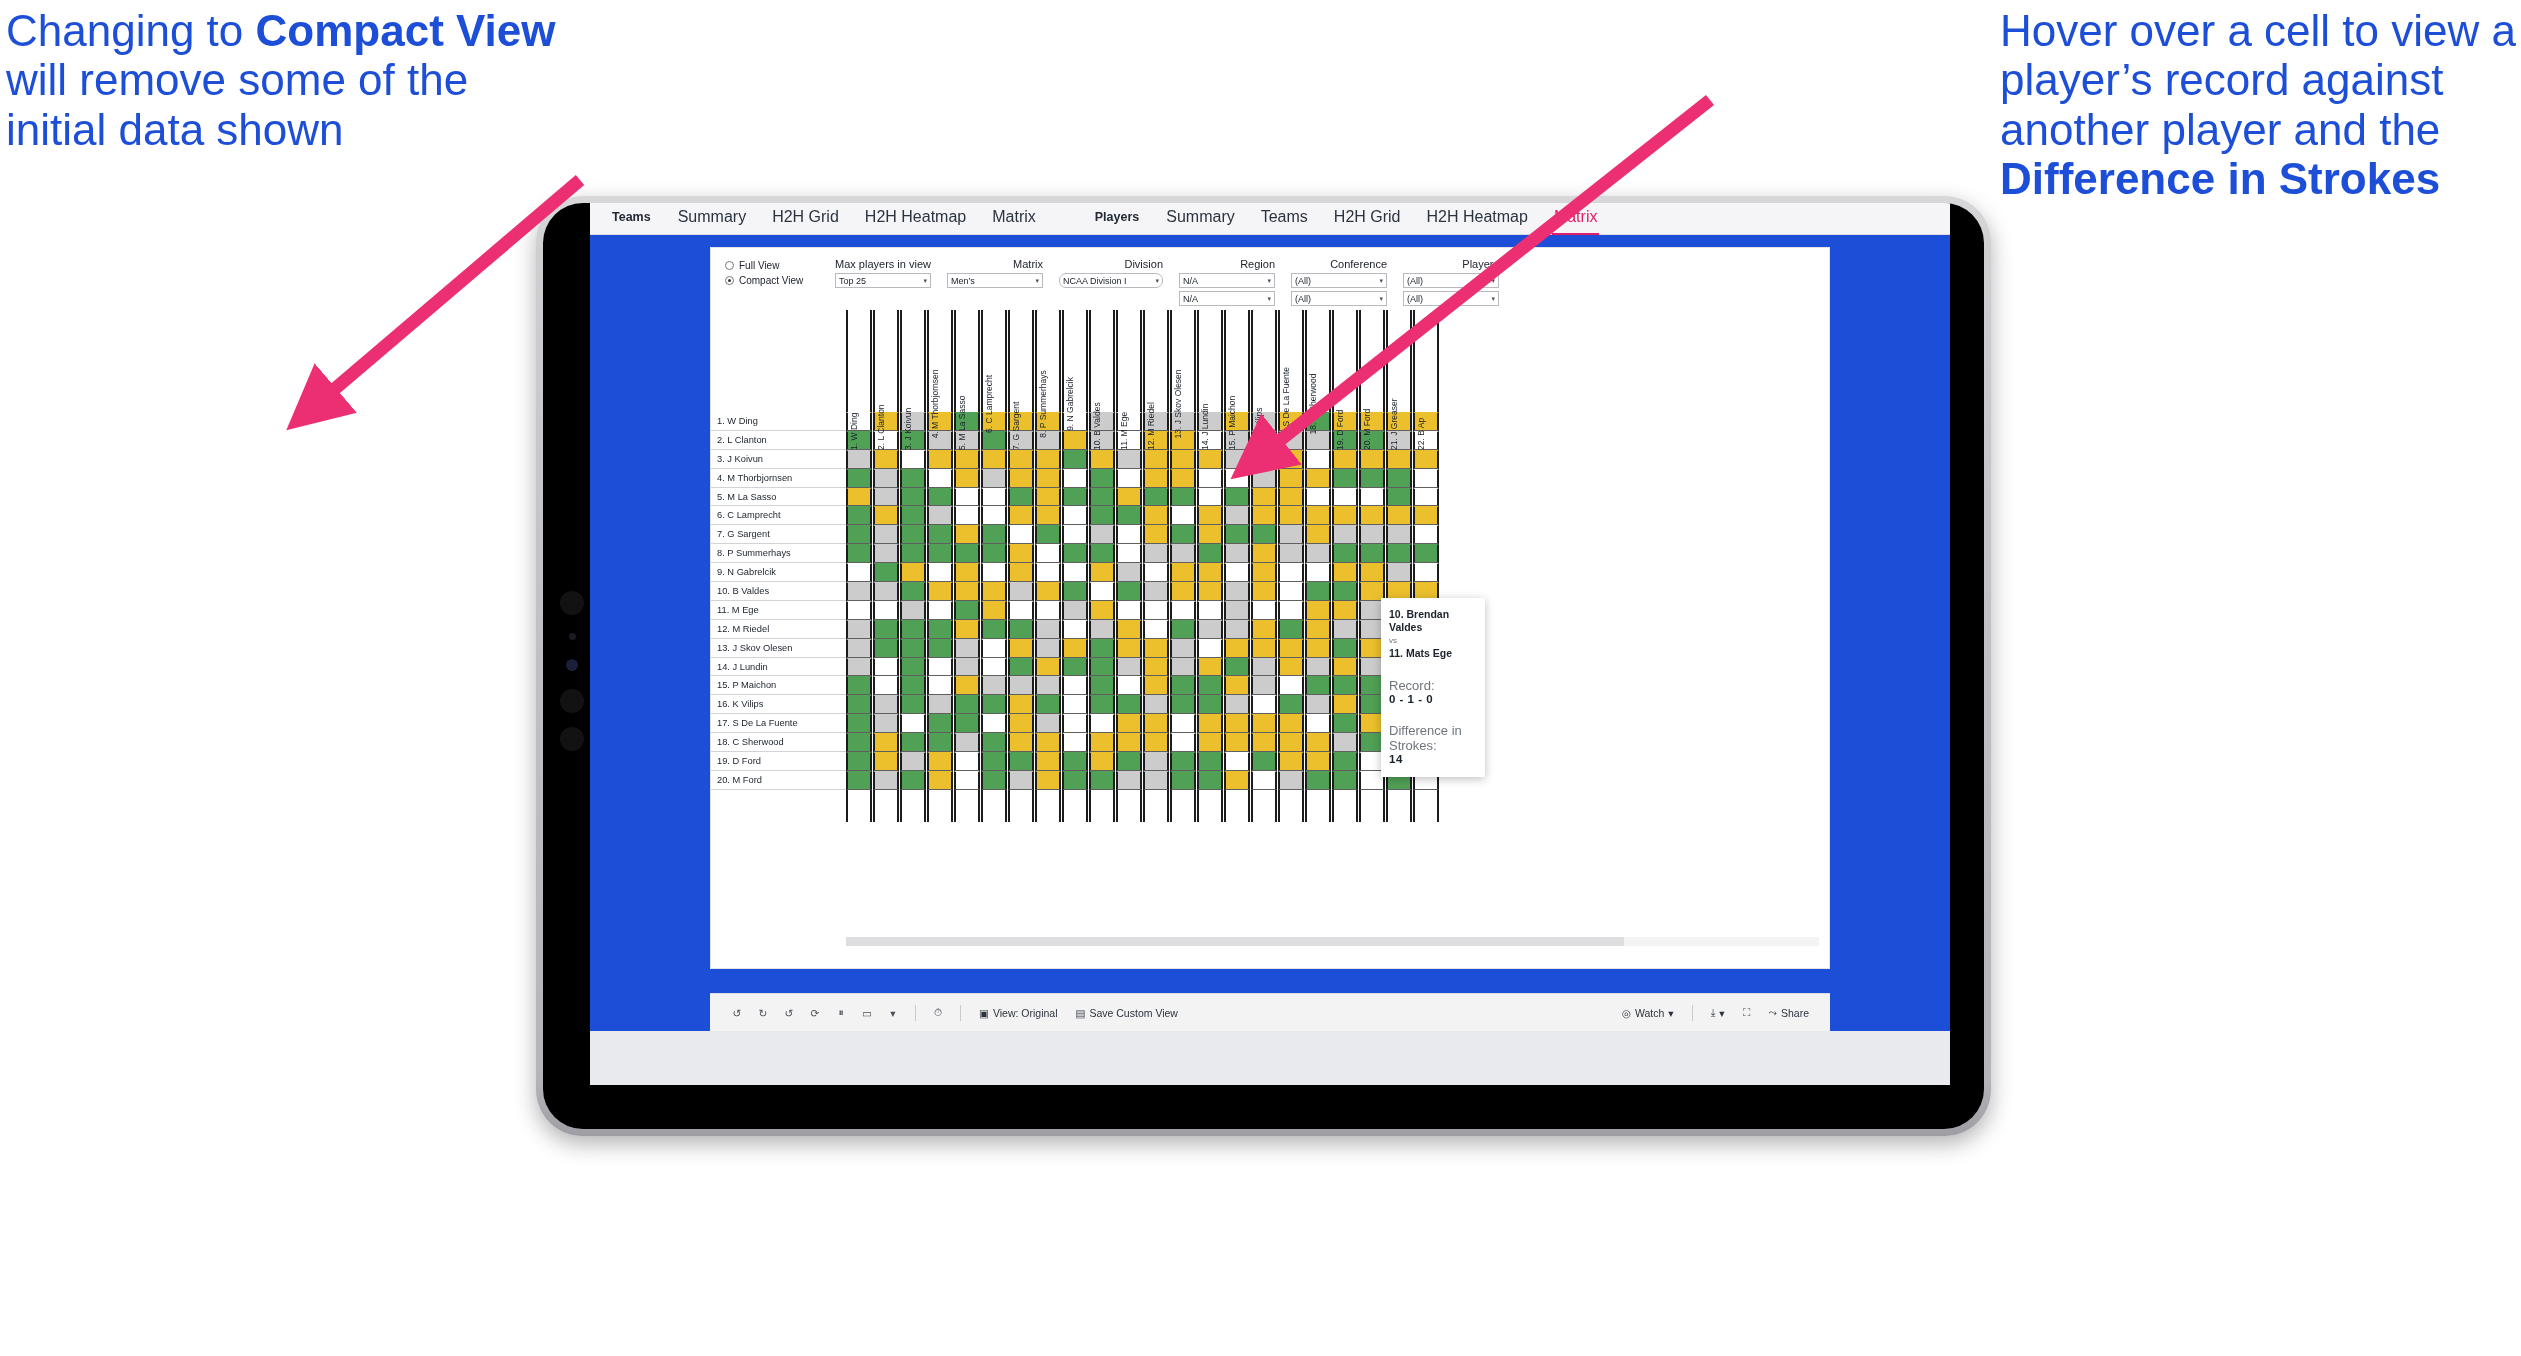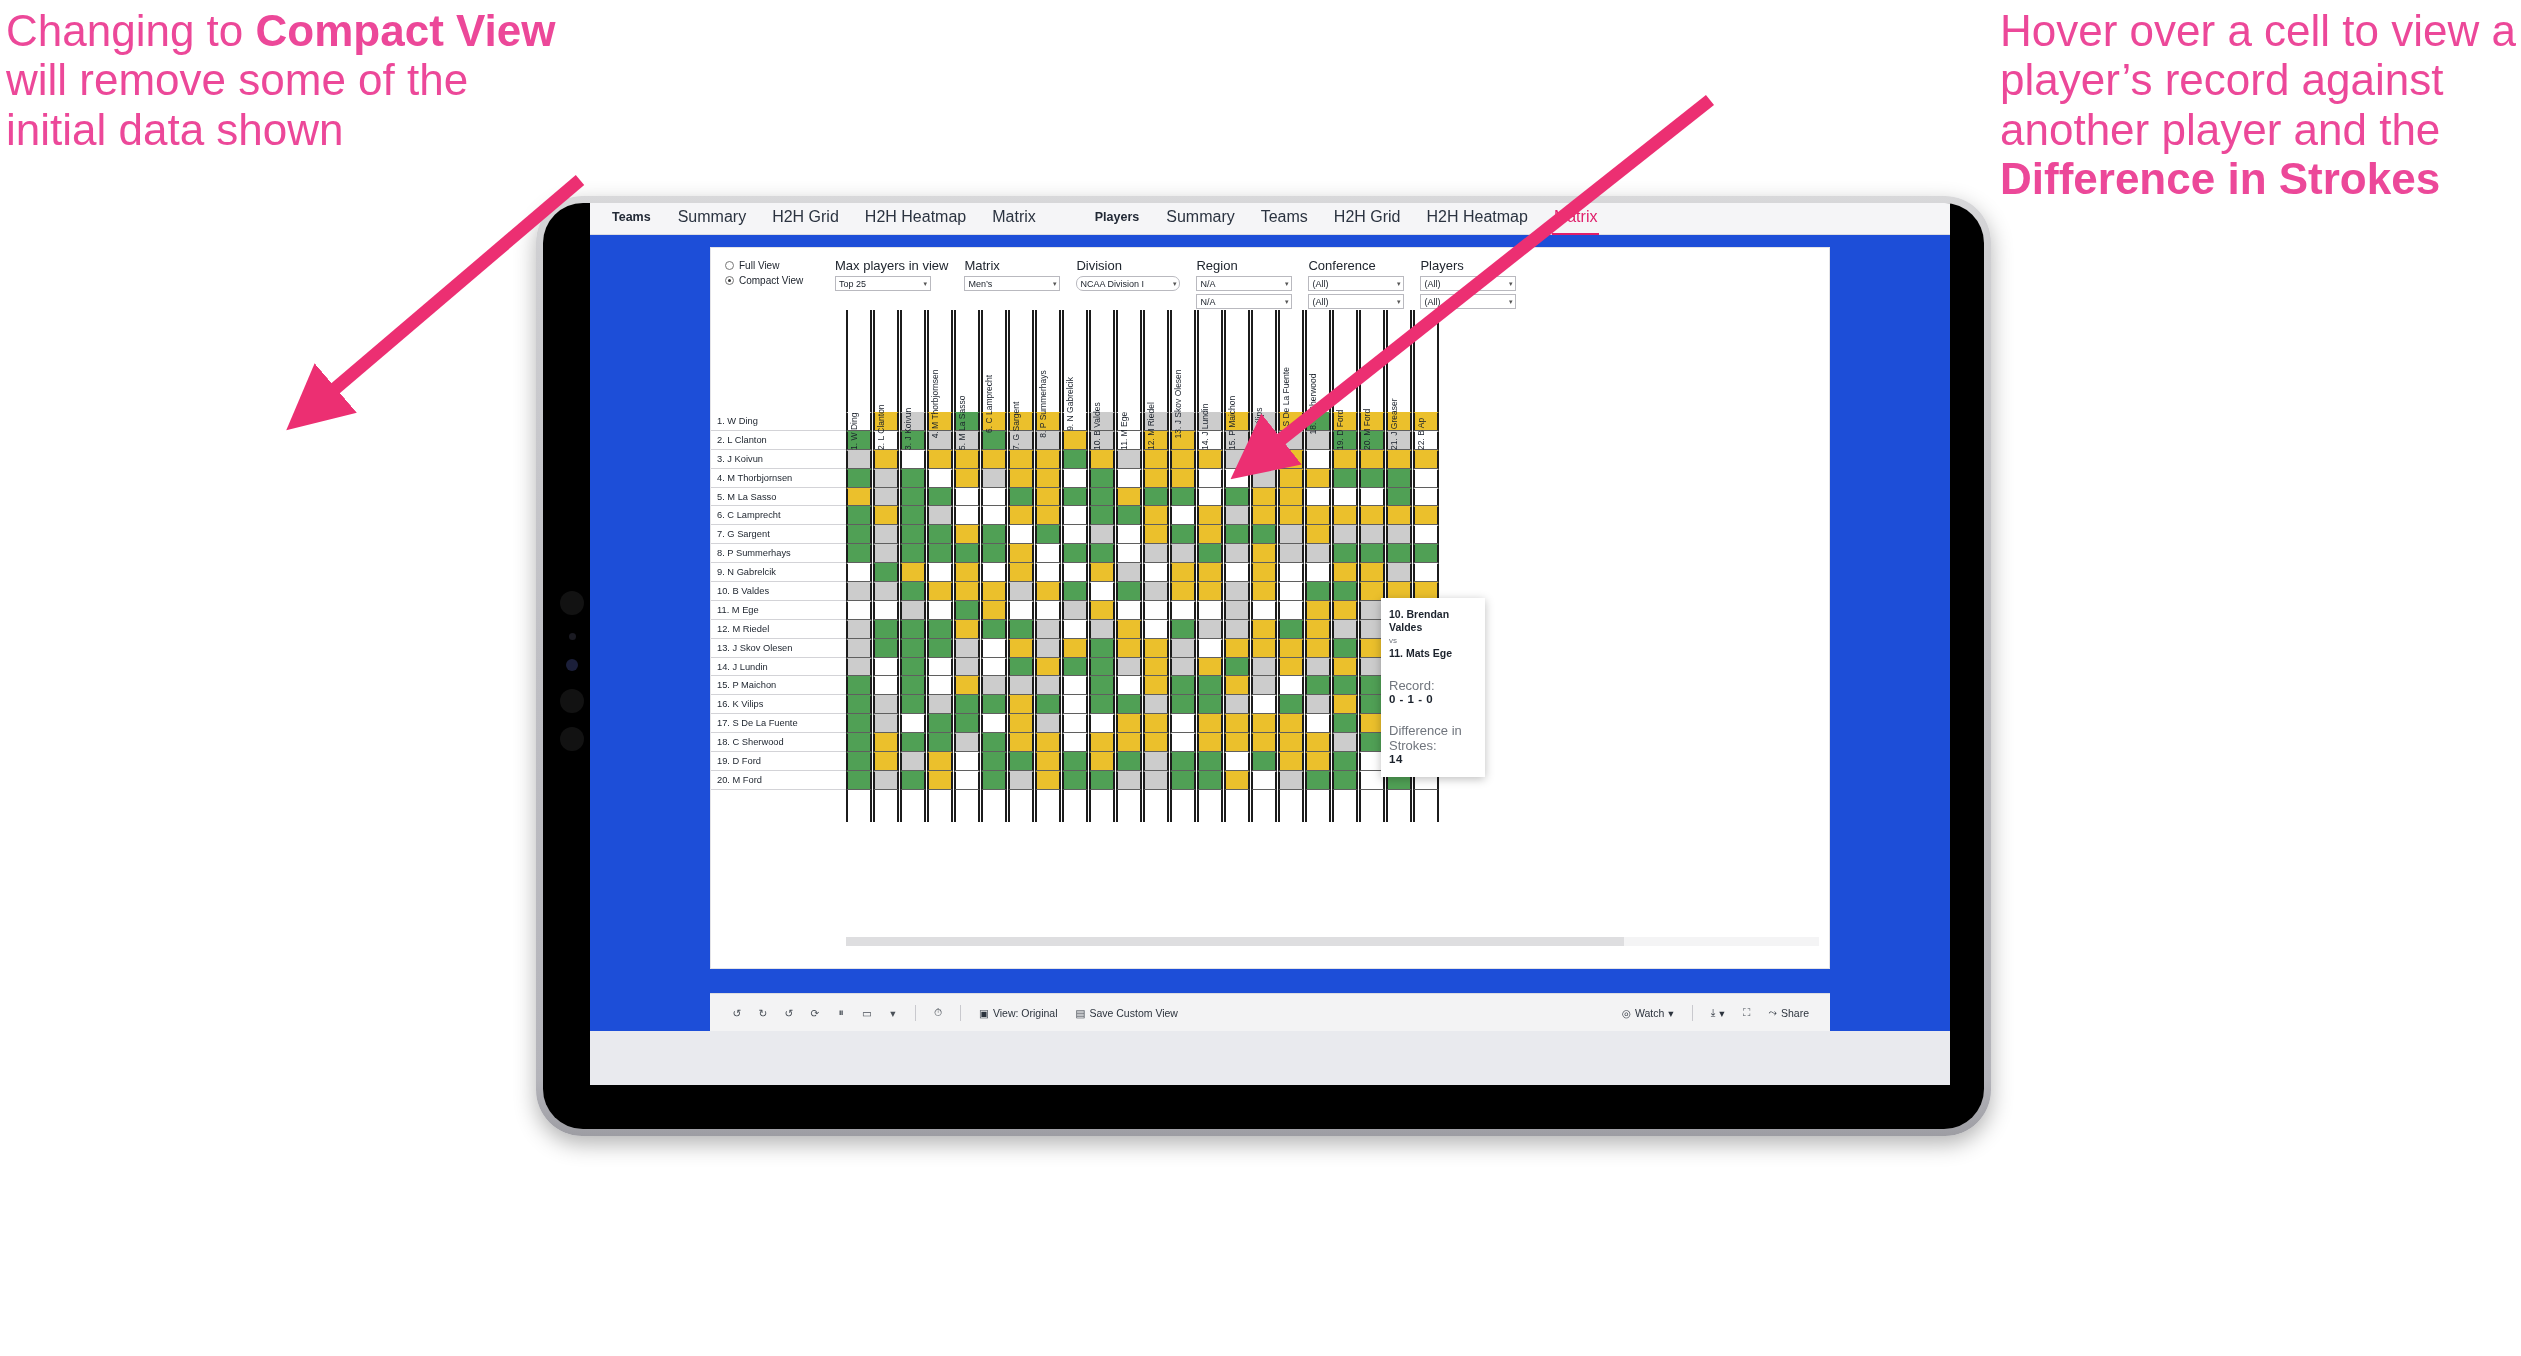--- a/index.html
+++ b/index.html
@@ -4,21 +4,21 @@
 <style>
   * { box-sizing: border-box; margin:0; padding:0; }
   html,body {
     width:2521px; height:1356px; background:#ffffff; overflow:hidden;
     font-family:"Liberation Sans", sans-serif;
   }
   #stage { position:relative; width:2521px; height:1356px; background:#fff; }
 
   
   .annot {
-    position:absolute; color:#ec4899; font-size:44px; line-height:1.12;
+    position:absolute; color:#1d4ed8; font-size:44px; line-height:1.12;
     font-family:"Liberation Sans", sans-serif; font-weight:400;
   }
   .annot b { font-weight:700; }
   #annot-left  { left:6px;  top:6px;  width:560px; }
   #annot-right { left:2000px; top:6px; width:530px; }
 
   
   #tablet {
     position:absolute; left:536px; top:196px; width:1455px; height:940px;
     border-radius:46px;
@@ -83,21 +83,21 @@
   
   #workspace { position:relative; height:calc(886px - 54px - 36px); background:#1d4ed8; padding:12px 0 0 0; }
   #sheet {
     position:absolute; left:120px; top:12px; right:120px; bottom:62px;
     background:#fff; border:1px solid #e3e3e7;
   }
 
   
   #filters { display:flex; padding:10px 0 6px 14px; gap:0; font-size:10.5px; color:#20262f; }
   .fcol { margin-right:16px; }
-  .fcol-label { font-size:13px; color:#20262f; margin-bottom:3px; white-space:nowrap; }
+  .fcol-label { font-size:11px; color:#20262f; margin-bottom:3px; white-space:nowrap;text-align:right; }
   .fsel {
     width:96px; height:15px; border:1px solid #b9b9bf; background:#fff;
     font-size:9px; color:#20262f; display:flex; align-items:center;
     padding:0 3px; justify-content:space-between; margin-bottom:3px; cursor:pointer;
   }
   .fsel.w-div { width:104px;border-radius:7px; }
   .fsel .caret { font-size:7px; color:#555; }
   .radios { width:96px; padding-top:2px; margin-right:14px; }
   .radio-row { display:flex; align-items:center; gap:5px; margin-bottom:4px; font-size:10px; color:#20262f; cursor:pointer; }
   .radio {

